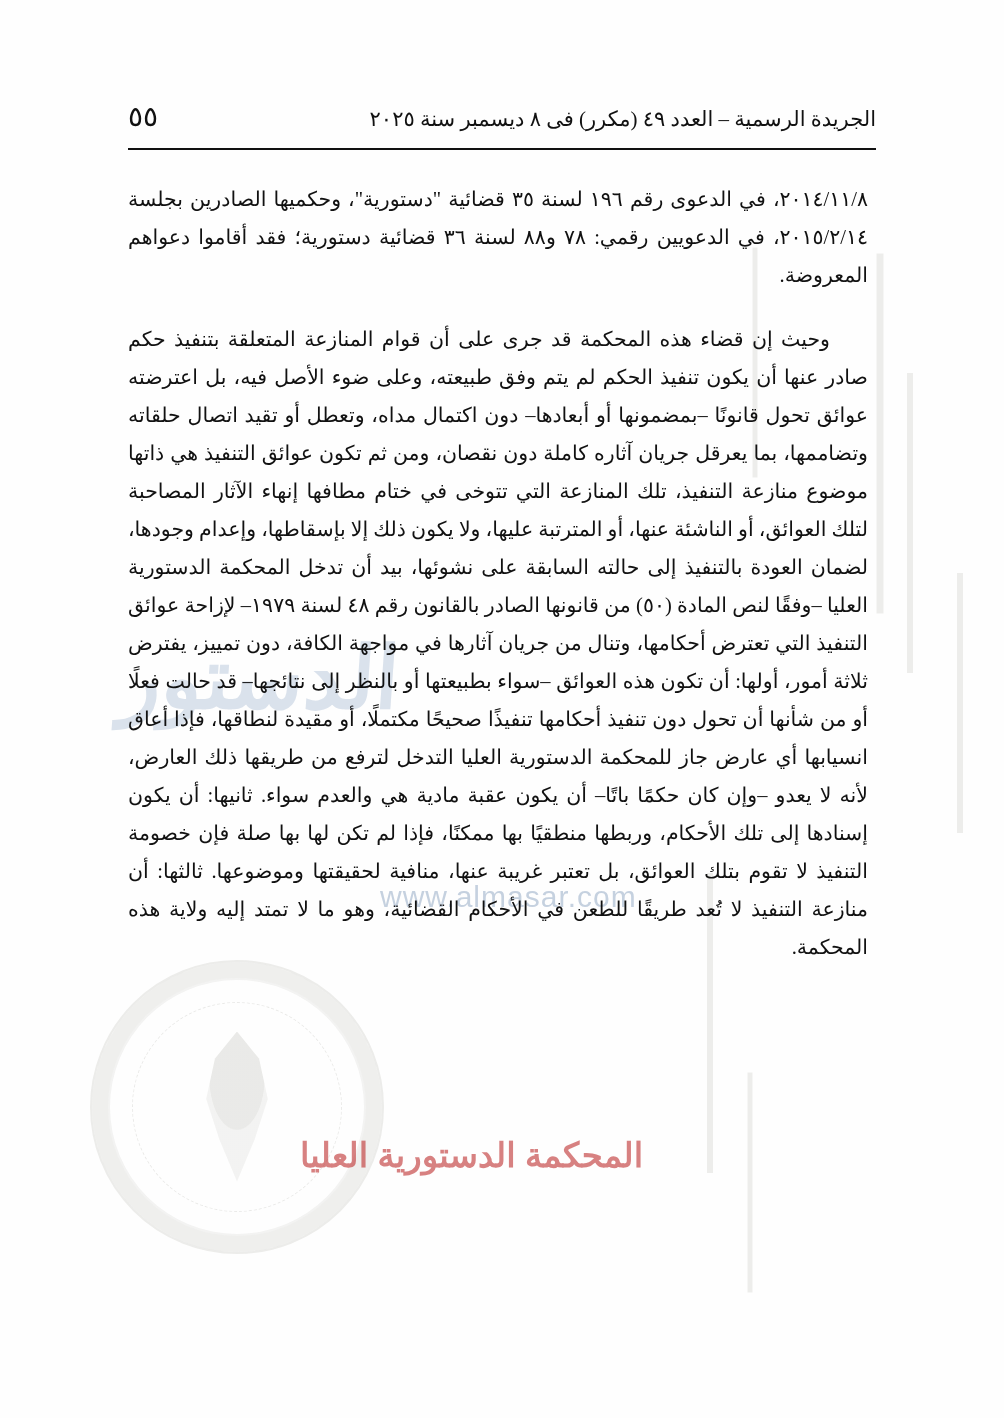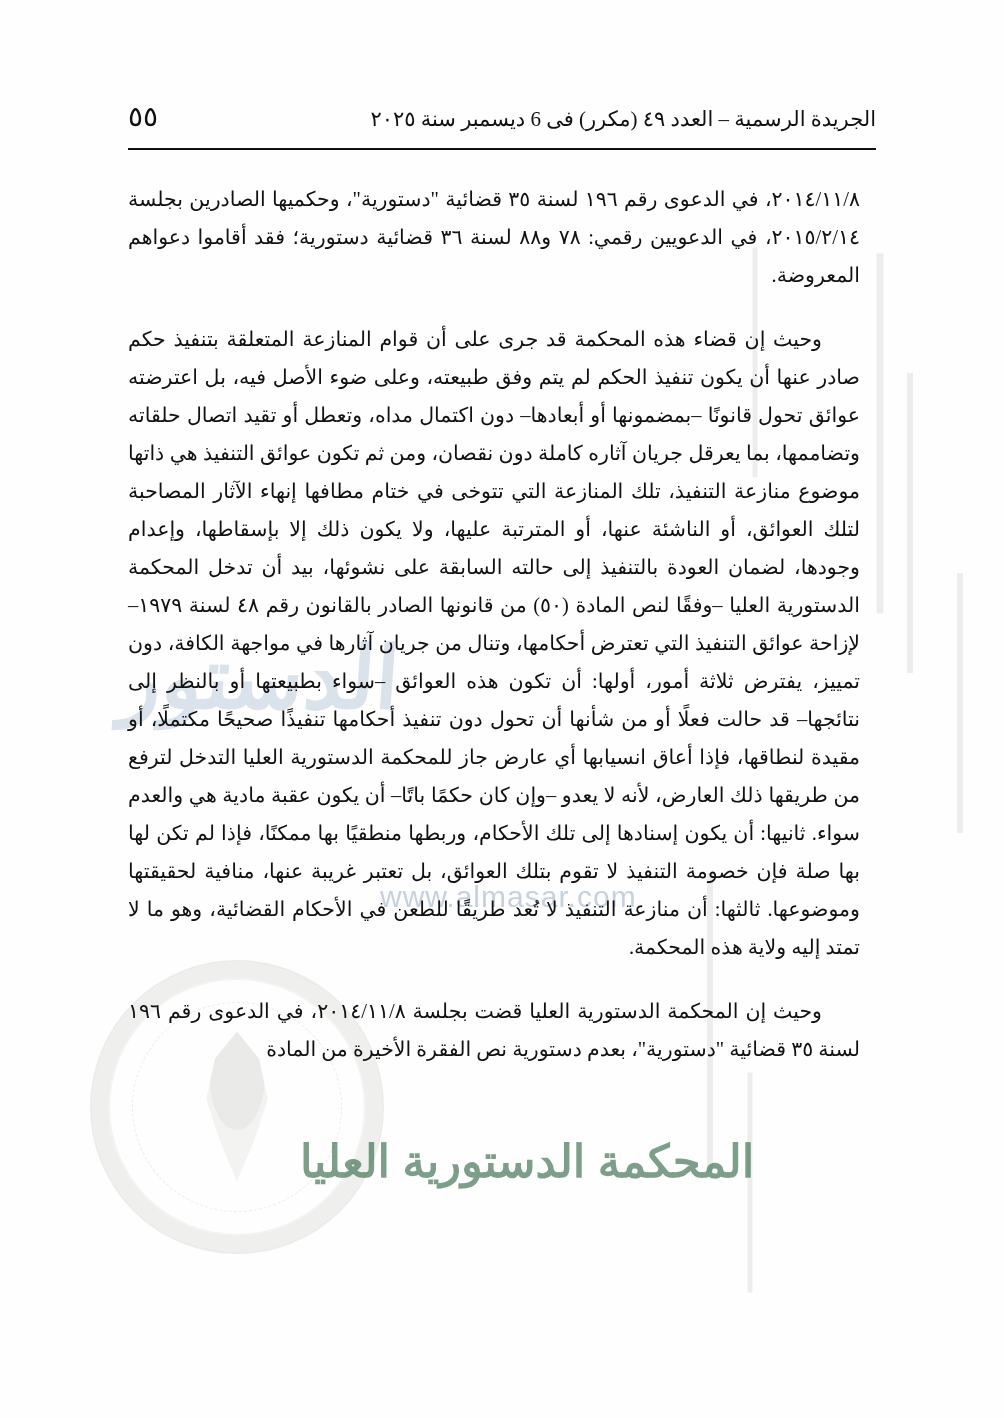--- a/index.html
+++ b/index.html
@@ -55,23 +55,23 @@
     opacity: 0.8;
     letter-spacing: 1px;
     direction: ltr;
     white-space: nowrap;
   }
   .wm-arabic2 {
     position: absolute;
     top: 1135px;
     left: 300px;
     font-family: "Liberation Sans", sans-serif;
-    font-size: 45px;
+    font-size: 34px;
     font-weight: 700;
-    color: #14532d;
+    color: #b91c1c;
     opacity: 0.55;
     white-space: nowrap;
   }
   .wm-seal {
     position: absolute;
     top: 960px;
     left: 90px;
     width: 290px;
     height: 290px;
     border-radius: 50%;
@@ -143,21 +143,21 @@
   }
 
   
   .content {
     position: absolute;
     top: 180px;
     right: 128px;
     left: 128px;
   }
   p.para {
-    margin: 0 16px 26px 0;
+    margin: 0 8px 26px 0;
     font-size: 20.5px;
     line-height: 38px;
     text-align: justify;
     text-align-last: right;
     color: #111;
     position: relative;
     z-index: 2;
   }
   p.para.indent {
     text-indent: 38px;
@@ -175,24 +175,23 @@
     <div class="wm-streak wm-s4"></div>
     <div class="wm-streak wm-s5"></div>
     <div class="wm-streak wm-s6"></div>
     <div class="wm-seal"></div>
     <div class="wm-arabic">الدستور</div>
     <div class="wm-url">www.almasar.com</div>
     <div class="wm-arabic2">المحكمة الدستورية العليا</div>
   </div>
 
   <div class="header">
-    <span class="header-title">الجريدة الرسمية – العدد ٤٩ (مكرر) فى 6 ديسمبر سنة ٢٠٢٥</span>
+    <span class="header-title">الجريدة الرسمية – العدد ٤٩ (مكرر) فى ٨ ديسمبر سنة ٢٠٢٥</span>
     <span class="header-page">٥٥</span>
   </div>
   <div class="rule"></div>
 
   <div class="content">
     <p class="para">٢٠١٤/١١/٨، في الدعوى رقم ١٩٦ لسنة ٣٥ قضائية "دستورية"، وحكميها الصادرين بجلسة ٢٠١٥/٢/١٤، في الدعويين رقمي: ٧٨ و٨٨ لسنة ٣٦ قضائية دستورية؛ فقد أقاموا دعواهم المعروضة.</p>
     <p class="para indent">وحيث إن قضاء هذه المحكمة قد جرى على أن قوام المنازعة المتعلقة بتنفيذ حكم صادر عنها أن يكون تنفيذ الحكم لم يتم وفق طبيعته، وعلى ضوء الأصل فيه، بل اعترضته عوائق تحول قانونًا –بمضمونها أو أبعادها– دون اكتمال مداه، وتعطل أو تقيد اتصال حلقاته وتضاممها، بما يعرقل جريان آثاره كاملة دون نقصان، ومن ثم تكون عوائق التنفيذ هي ذاتها موضوع منازعة التنفيذ، تلك المنازعة التي تتوخى في ختام مطافها إنهاء الآثار المصاحبة لتلك العوائق، أو الناشئة عنها، أو المترتبة عليها، ولا يكون ذلك إلا بإسقاطها، وإعدام وجودها، لضمان العودة بالتنفيذ إلى حالته السابقة على نشوئها، بيد أن تدخل المحكمة الدستورية العليا –وفقًا لنص المادة (٥٠) من قانونها الصادر بالقانون رقم ٤٨ لسنة ١٩٧٩– لإزاحة عوائق التنفيذ التي تعترض أحكامها، وتنال من جريان آثارها في مواجهة الكافة، دون تمييز، يفترض ثلاثة أمور، أولها: أن تكون هذه العوائق –سواء بطبيعتها أو بالنظر إلى نتائجها– قد حالت فعلًا أو من شأنها أن تحول دون تنفيذ أحكامها تنفيذًا صحيحًا مكتملًا، أو مقيدة لنطاقها، فإذا أعاق انسيابها أي عارض جاز للمحكمة الدستورية العليا التدخل لترفع من طريقها ذلك العارض، لأنه لا يعدو –وإن كان حكمًا باتًا– أن يكون عقبة مادية هي والعدم سواء. ثانيها: أن يكون إسنادها إلى تلك الأحكام، وربطها منطقيًا بها ممكنًا، فإذا لم تكن لها بها صلة فإن خصومة التنفيذ لا تقوم بتلك العوائق، بل تعتبر غريبة عنها، منافية لحقيقتها وموضوعها. ثالثها: أن منازعة التنفيذ لا تُعد طريقًا للطعن في الأحكام القضائية، وهو ما لا تمتد إليه ولاية هذه المحكمة.</p>
-    <p class="para indent">وحيث إن المحكمة الدستورية العليا قضت بجلسة ٢٠١٤/١١/٨، في الدعوى رقم ١٩٦ لسنة ٣٥ قضائية "دستورية"، بعدم دستورية نص الفقرة الأخيرة من المادة</p>
   </div>
 
 </div>
 
 </body></html>

